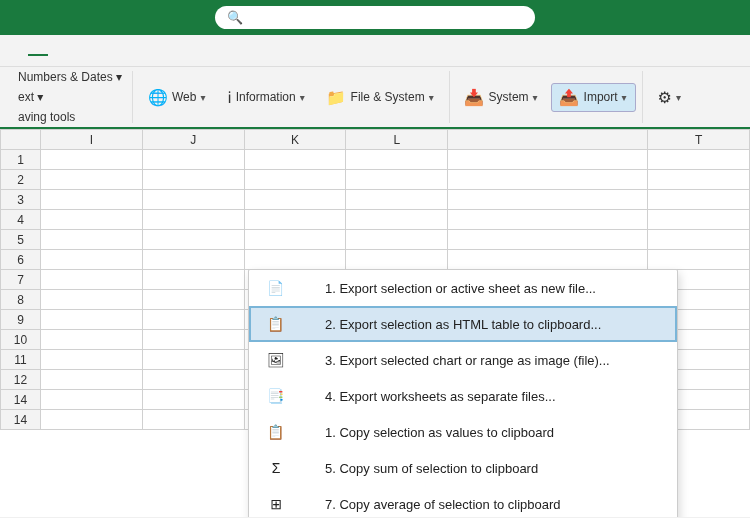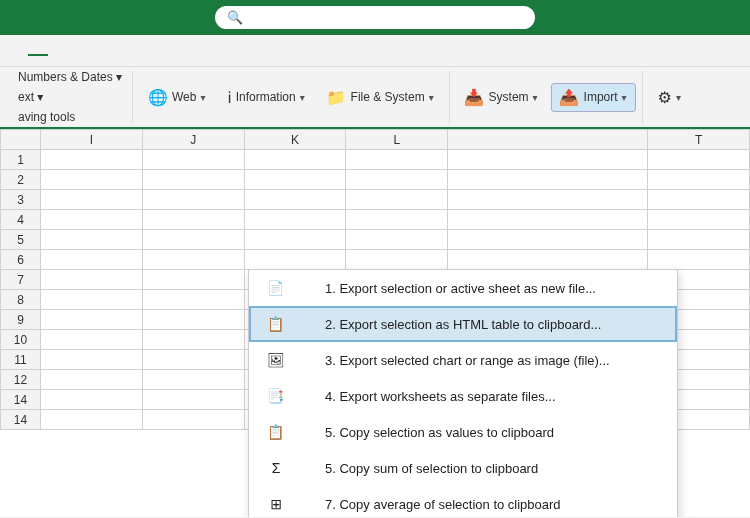--- a/index.html
+++ b/index.html
@@ -373,21 +373,21 @@
       <div class="dropdown-item">
         <span class="dropdown-item-icon">🖼</span>
         <span class="dropdown-item-text">3. Export selected chart or range as image (file)...</span>
       </div>
       <div class="dropdown-item">
         <span class="dropdown-item-icon">📑</span>
         <span class="dropdown-item-text">4. Export worksheets as separate files...</span>
       </div>
       <div class="dropdown-item">
         <span class="dropdown-item-icon">📋</span>
-        <span class="dropdown-item-text">5. Copy selection as values to clipboard</span>
+        <span class="dropdown-item-text">1. Copy selection as values to clipboard</span>
       </div>
       <div class="dropdown-item">
         <span class="dropdown-item-icon">Σ</span>
         <span class="dropdown-item-text">5. Copy sum of selection to clipboard</span>
       </div>
       <div class="dropdown-item">
         <span class="dropdown-item-icon">⊞</span>
         <span class="dropdown-item-text">7. Copy average of selection to clipboard</span>
       </div>
     </div>

